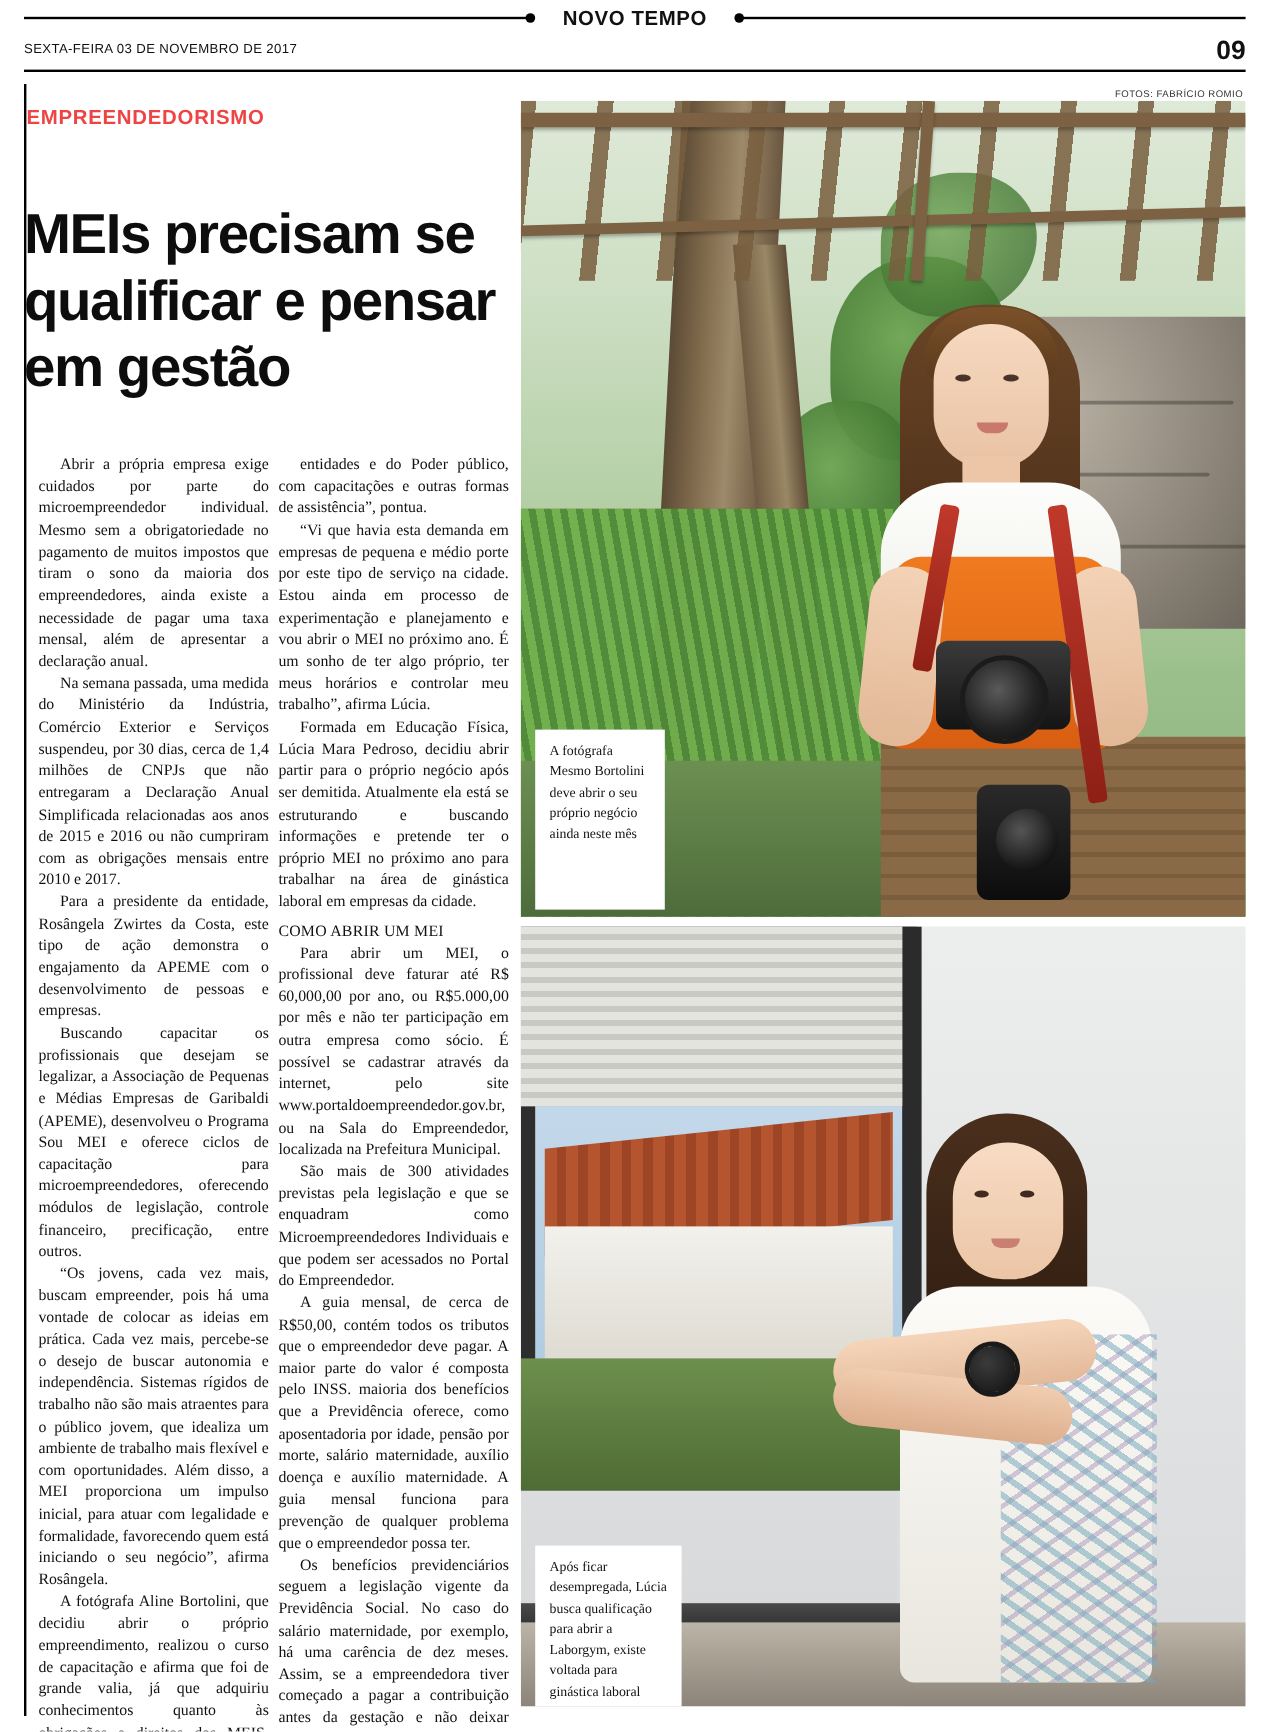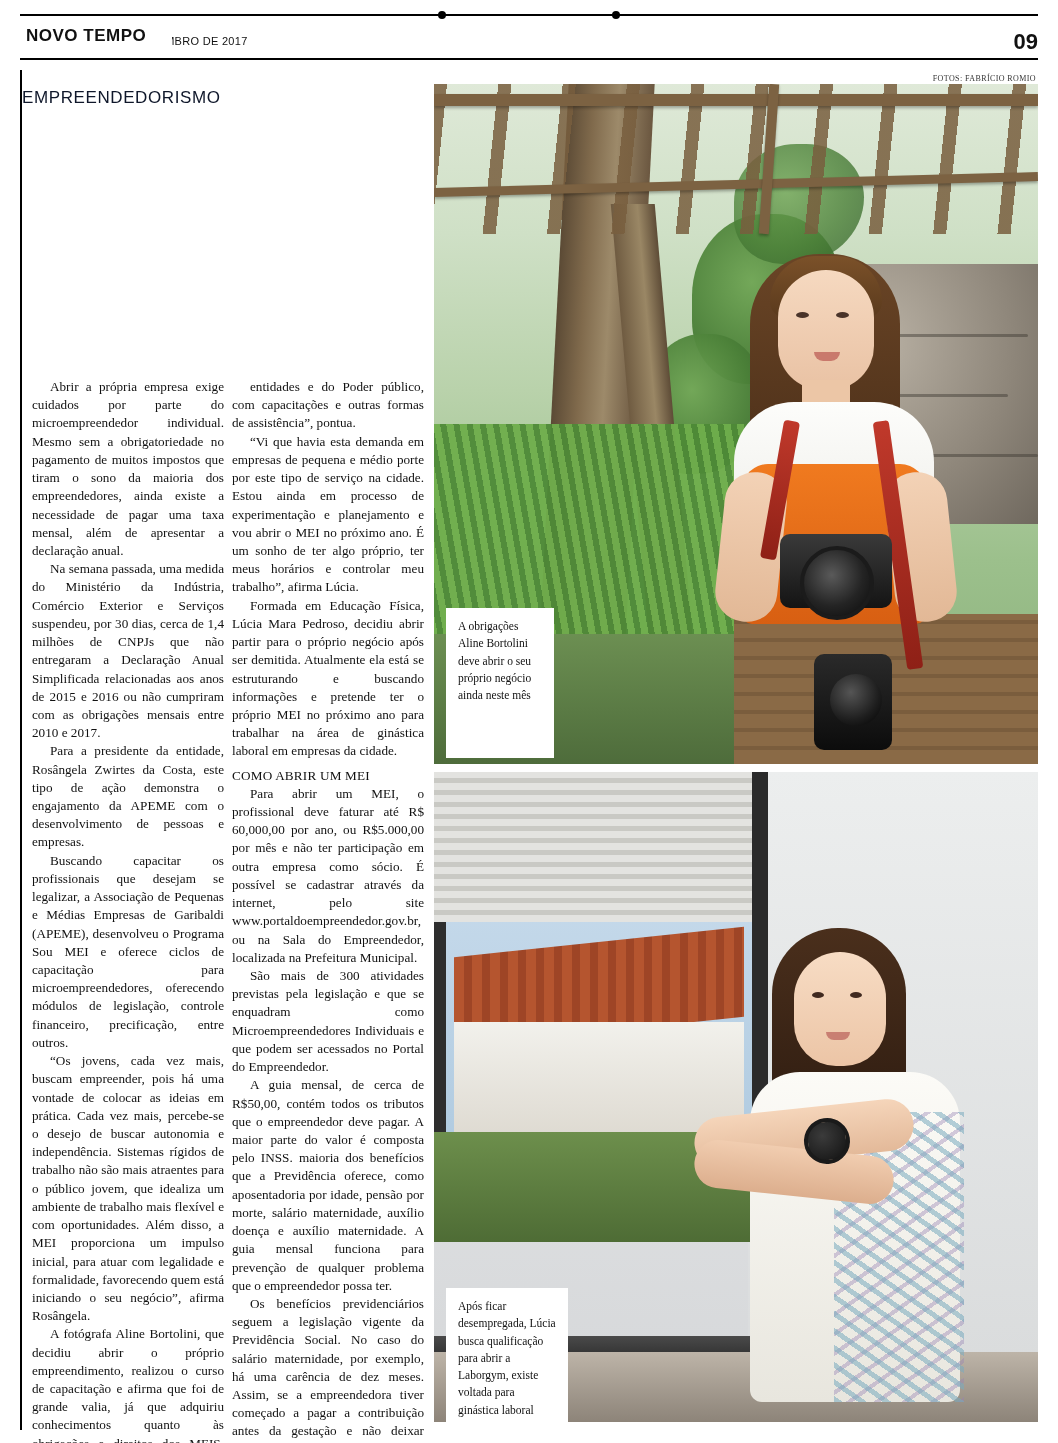--- a/index.html
+++ b/index.html
@@ -29,23 +29,22 @@
   .masthead-rule-top {
     position: absolute;
     top: 14px; left: 20px; right: 20px;
     height: 2px;
     background: #000;
   }
   .masthead-title-wrap {
     position: absolute;
     top: 6px;
     left: 0; right: 0;
-    text-align: left;
+    text-align: center;
     z-index: 3;
-    margin-top: 20px;
   }
   .masthead-title {
     display: inline-block;
     background: #fff;
     padding: 0 26px;
     font-family: "Liberation Sans", sans-serif;
     font-weight: bold;
     font-size: 17px;
     letter-spacing: 0.5px;
     color: #111;
@@ -108,45 +107,45 @@
     height: 1360px;
     background: #000;
   }
 
   
   .kicker {
     position: absolute;
     left: 22px;
     top: 88px;
     font-family: "Liberation Sans", sans-serif;
-    font-weight: normal;
+    font-weight: bold;
     font-size: 17px;
     letter-spacing: 0.6px;
-    color: #0f172a;
+    color: #ef4444;
     text-align: right;
   }
   .headline {
     position: absolute;
     left: 20px;
     top: 136px;
     width: 400px;
     font-family: "Liberation Sans", sans-serif;
     font-weight: bold;
     font-size: 47px;
     line-height: 1.18;
     letter-spacing: -1.2px;
     color: #0d0d0d;
   }
 
   
   .photo-credit {
     position: absolute;
     right: 22px;
     top: 74px;
-    font-family: Liberation Serif, serif;
+    font-family: Liberation Sans, sans-serif;
     font-size: 8px;
     letter-spacing: 0.4px;
     color: #333;
   }
 
   
   .col {
     position: absolute;
     top: 378px;
     width: 192px;
@@ -466,20 +465,21 @@
     <div class="masthead-info">
       <div class="masthead-date">SEXTA-FEIRA 03 DE NOVEMBRO DE 2017</div>
       <div class="masthead-page">09</div>
     </div>
     <div class="masthead-rule-bottom"></div>
   </div>
 
   <div class="left-rule"></div>
 
   <div class="kicker">EMPREENDEDORISMO</div>
+  <h1 class="headline">MEIs precisam se qualificar e pensar em gestão</h1>
 
   <div class="photo-credit">FOTOS: FABRÍCIO ROMIO</div>
 
   <div class="col" id="col1">
     <p>Abrir a própria empresa exige cuidados por parte do microempreendedor individual. Mesmo sem a obrigatoriedade no pagamento de muitos impostos que tiram o sono da maioria dos empreendedores, ainda existe a necessidade de pagar uma taxa mensal, além de apresentar a declaração anual.</p>
     <p>Na semana passada, uma medida do Ministério da Indústria, Comércio Exterior e Serviços suspendeu, por 30 dias, cerca de 1,4 milhões de CNPJs que não entregaram a Declaração Anual Simplificada relacionadas aos anos de 2015 e 2016 ou não cumpriram com as obrigações mensais entre 2010 e 2017.</p>
     <p>Para a presidente da entidade, Rosângela Zwirtes da Costa, este tipo de ação demonstra o engajamento da APEME com o desenvolvimento de pessoas e empresas.</p>
     <p>Buscando capacitar os profissionais que desejam se legalizar, a Associação de Pequenas e Médias Empresas de Garibaldi (APEME), desenvolveu o Programa Sou MEI e oferece ciclos de capacitação para microempreendedores, oferecendo módulos de legislação, controle financeiro, precificação, entre outros.</p>
     <p>“Os jovens, cada vez mais, buscam empreender, pois há uma vontade de colocar as ideias em prática. Cada vez mais, percebe-se o desejo de buscar autonomia e independência. Sistemas rígidos de trabalho não são mais atraentes para o público jovem, que idealiza um ambiente de trabalho mais flexível e com oportunidades. Além disso, a MEI proporciona um impulso inicial, para atuar com legalidade e formalidade, favorecendo quem está iniciando o seu negócio”, afirma Rosângela.</p>
     <p>A fotógrafa Aline Bortolini, que decidiu abrir o próprio empreendimento, realizou o curso de capacitação e afirma que foi de grande valia, já que adquiriu conhecimentos quanto às obrigações e direitos dos MEIS. Fotografando há quatro anos em alguns eventos e com fotos de familiares e crianças, Aline deve abrir o seu CNPJ ainda neste mês. “A criação do MEI gera muitas facilidades, como apoio de</p>
@@ -529,21 +529,21 @@
       <div class="p1-arm-r"></div>
       <div class="p1-strap" style="left:88px; top:186px; width:16px; height:140px; transform:rotate(10deg);"></div>
       <div class="p1-strap" style="left:206px; top:186px; width:16px; height:250px; transform:rotate(-8deg);"></div>
       <div class="p1-camera-body"></div>
       <div class="p1-lens"></div>
       <div class="p1-camera-hang"></div>
       <div class="p1-camera-hang-lens"></div>
     </div>
   </div>
 
-  <div class="caption caption-top">A obrigações Aline Bortolini deve abrir o seu próprio negócio ainda neste mês</div>
+  <div class="caption caption-top">A fotógrafa Mesmo Bortolini deve abrir o seu próprio negócio ainda neste mês</div>
 
   <div class="photo photo-bottom">
     <div class="p2-bg"></div>
     <div class="p2-wall-r"></div>
     <div class="p2-window"></div>
     <div class="p2-roof"></div>
     <div class="p2-house"></div>
     <div class="p2-green"></div>
     <div class="p2-blinds"></div>
     <div class="p2-frame-v"></div>

